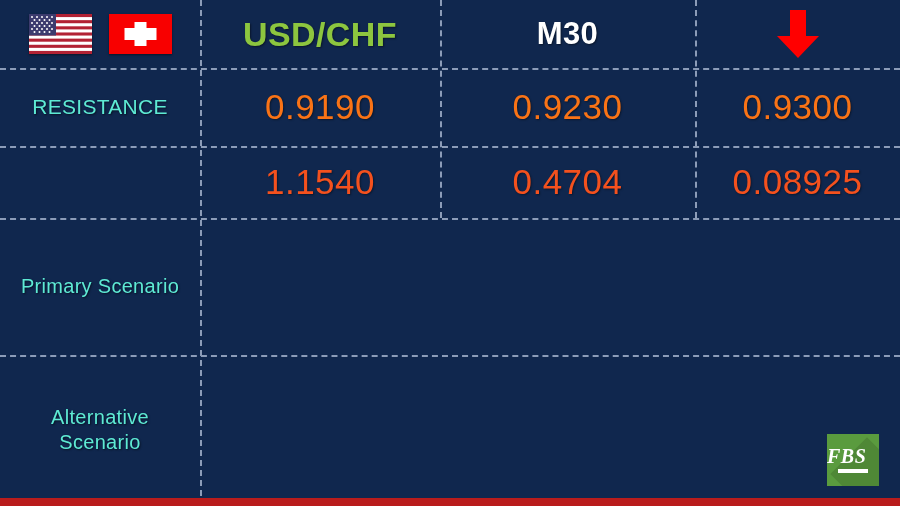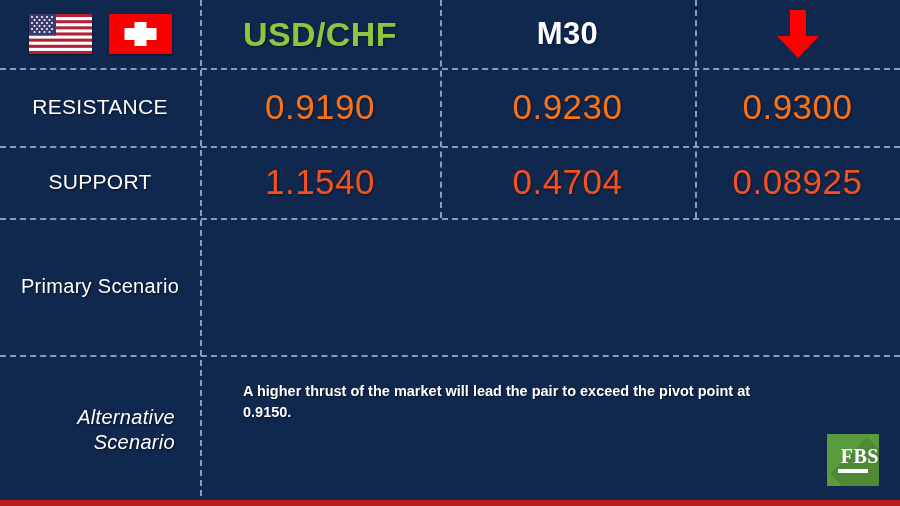--- a/index.html
+++ b/index.html
@@ -10,21 +10,21 @@
   body {
     font-family: "Liberation Sans", sans-serif;
   }
   #card {
     position: relative;
     width: 900px;
     height: 506px;
     background: #10274e;
     overflow: hidden;
     box-sizing: border-box;
-    border-bottom: 6px solid #b91c1c;
+    border-bottom: 8px solid #b91c1c;
   }
 
   
   .cell {
     position: absolute;
     box-sizing: border-box;
     display: flex;
     align-items: center;
     justify-content: center;
     text-align: center;
@@ -67,26 +67,25 @@
   .tf-title {
     color: #ffffff;
     font-size: 31px;
     font-weight: bold;
     letter-spacing: .4px;
     text-shadow: 1px 1px 2px rgba(0,0,0,.45);
   }
 
   
   .rowlabel {
-    color: #ffffff;
+    color: #5eead4;
     font-size: 21px;
     letter-spacing: .3px;
     text-shadow: 1px 1px 2px rgba(0,0,0,.55);
     line-height: 1.25;
-    text-align: right;
   }
   .rowlabel.small { font-size: 20px; }
 
   
   .num {
     font-size: 35px;
     letter-spacing: .5px;
     text-shadow: 1px 1px 2px rgba(0,0,0,.4);
   }
   .num.res { color: #f97316; }
@@ -125,26 +124,27 @@
     bottom: -14px;
     width: 52px;
     height: 52px;
     background: rgba(0,0,0,.12);
     transform: rotate(45deg);
   }
   #fbs-logo .fbs-text {
     position: absolute;
     left: 0; right: 0;
     top: 11px;
-    text-align: right;
+    text-align: left;
     color: #ffffff;
     font-size: 20px;
     font-weight: bold;
     letter-spacing: .5px;
     font-family: "Liberation Serif", serif;
+    font-style: italic;
   }
   #fbs-logo .fbs-bar {
     position: absolute;
     left: 11px;
     right: 11px;
     top: 35px;
     height: 4px;
     background: #ffffff;
   }
 </style>
@@ -240,41 +240,37 @@
   <div class="cell" style="left:200px; top:68px; width:240px; height:78px;">
     <span class="num res">0.9190</span>
   </div>
   <div class="cell" style="left:440px; top:68px; width:255px; height:78px;">
     <span class="num res">0.9230</span>
   </div>
   <div class="cell" style="left:695px; top:68px; width:205px; height:78px;">
     <span class="num res">0.9300</span>
   </div>
 
-  <div class="cell" style="left:0; top:146px; width:200px; height:72px;">
-    <span class="rowlabel">SUPPORT</span>
-  </div>
   <div class="cell" style="left:200px; top:146px; width:240px; height:72px;">
     <span class="num sup">1.1540</span>
   </div>
   <div class="cell" style="left:440px; top:146px; width:255px; height:72px;">
     <span class="num sup">0.4704</span>
   </div>
   <div class="cell" style="left:695px; top:146px; width:205px; height:72px;">
     <span class="num sup">0.08925</span>
   </div>
 
   <div class="cell" style="left:0; top:218px; width:200px; height:137px;">
     <span class="rowlabel small">Primary Scenario</span>
   </div>
 
   <div class="cell" style="left:0; top:355px; width:200px; height:149px;">
-    <span class="rowlabel small" style="max-width:150px;font-style:italic;">Alternative Scenario</span>
-  </div>
-  <div class="scenario" style="left:243px; top:381px; width:545px;">A higher thrust of the market will lead the pair to exceed the pivot point at 0.9150.</div>
+    <span class="rowlabel small" style="max-width:150px;">Alternative Scenario</span>
+  </div>
 
   <div id="fbs-logo">
     <div class="shine"></div>
     <div class="fbs-text">FBS</div>
     <div class="fbs-bar"></div>
   </div>
 
 </div>
 
 </body></html>

